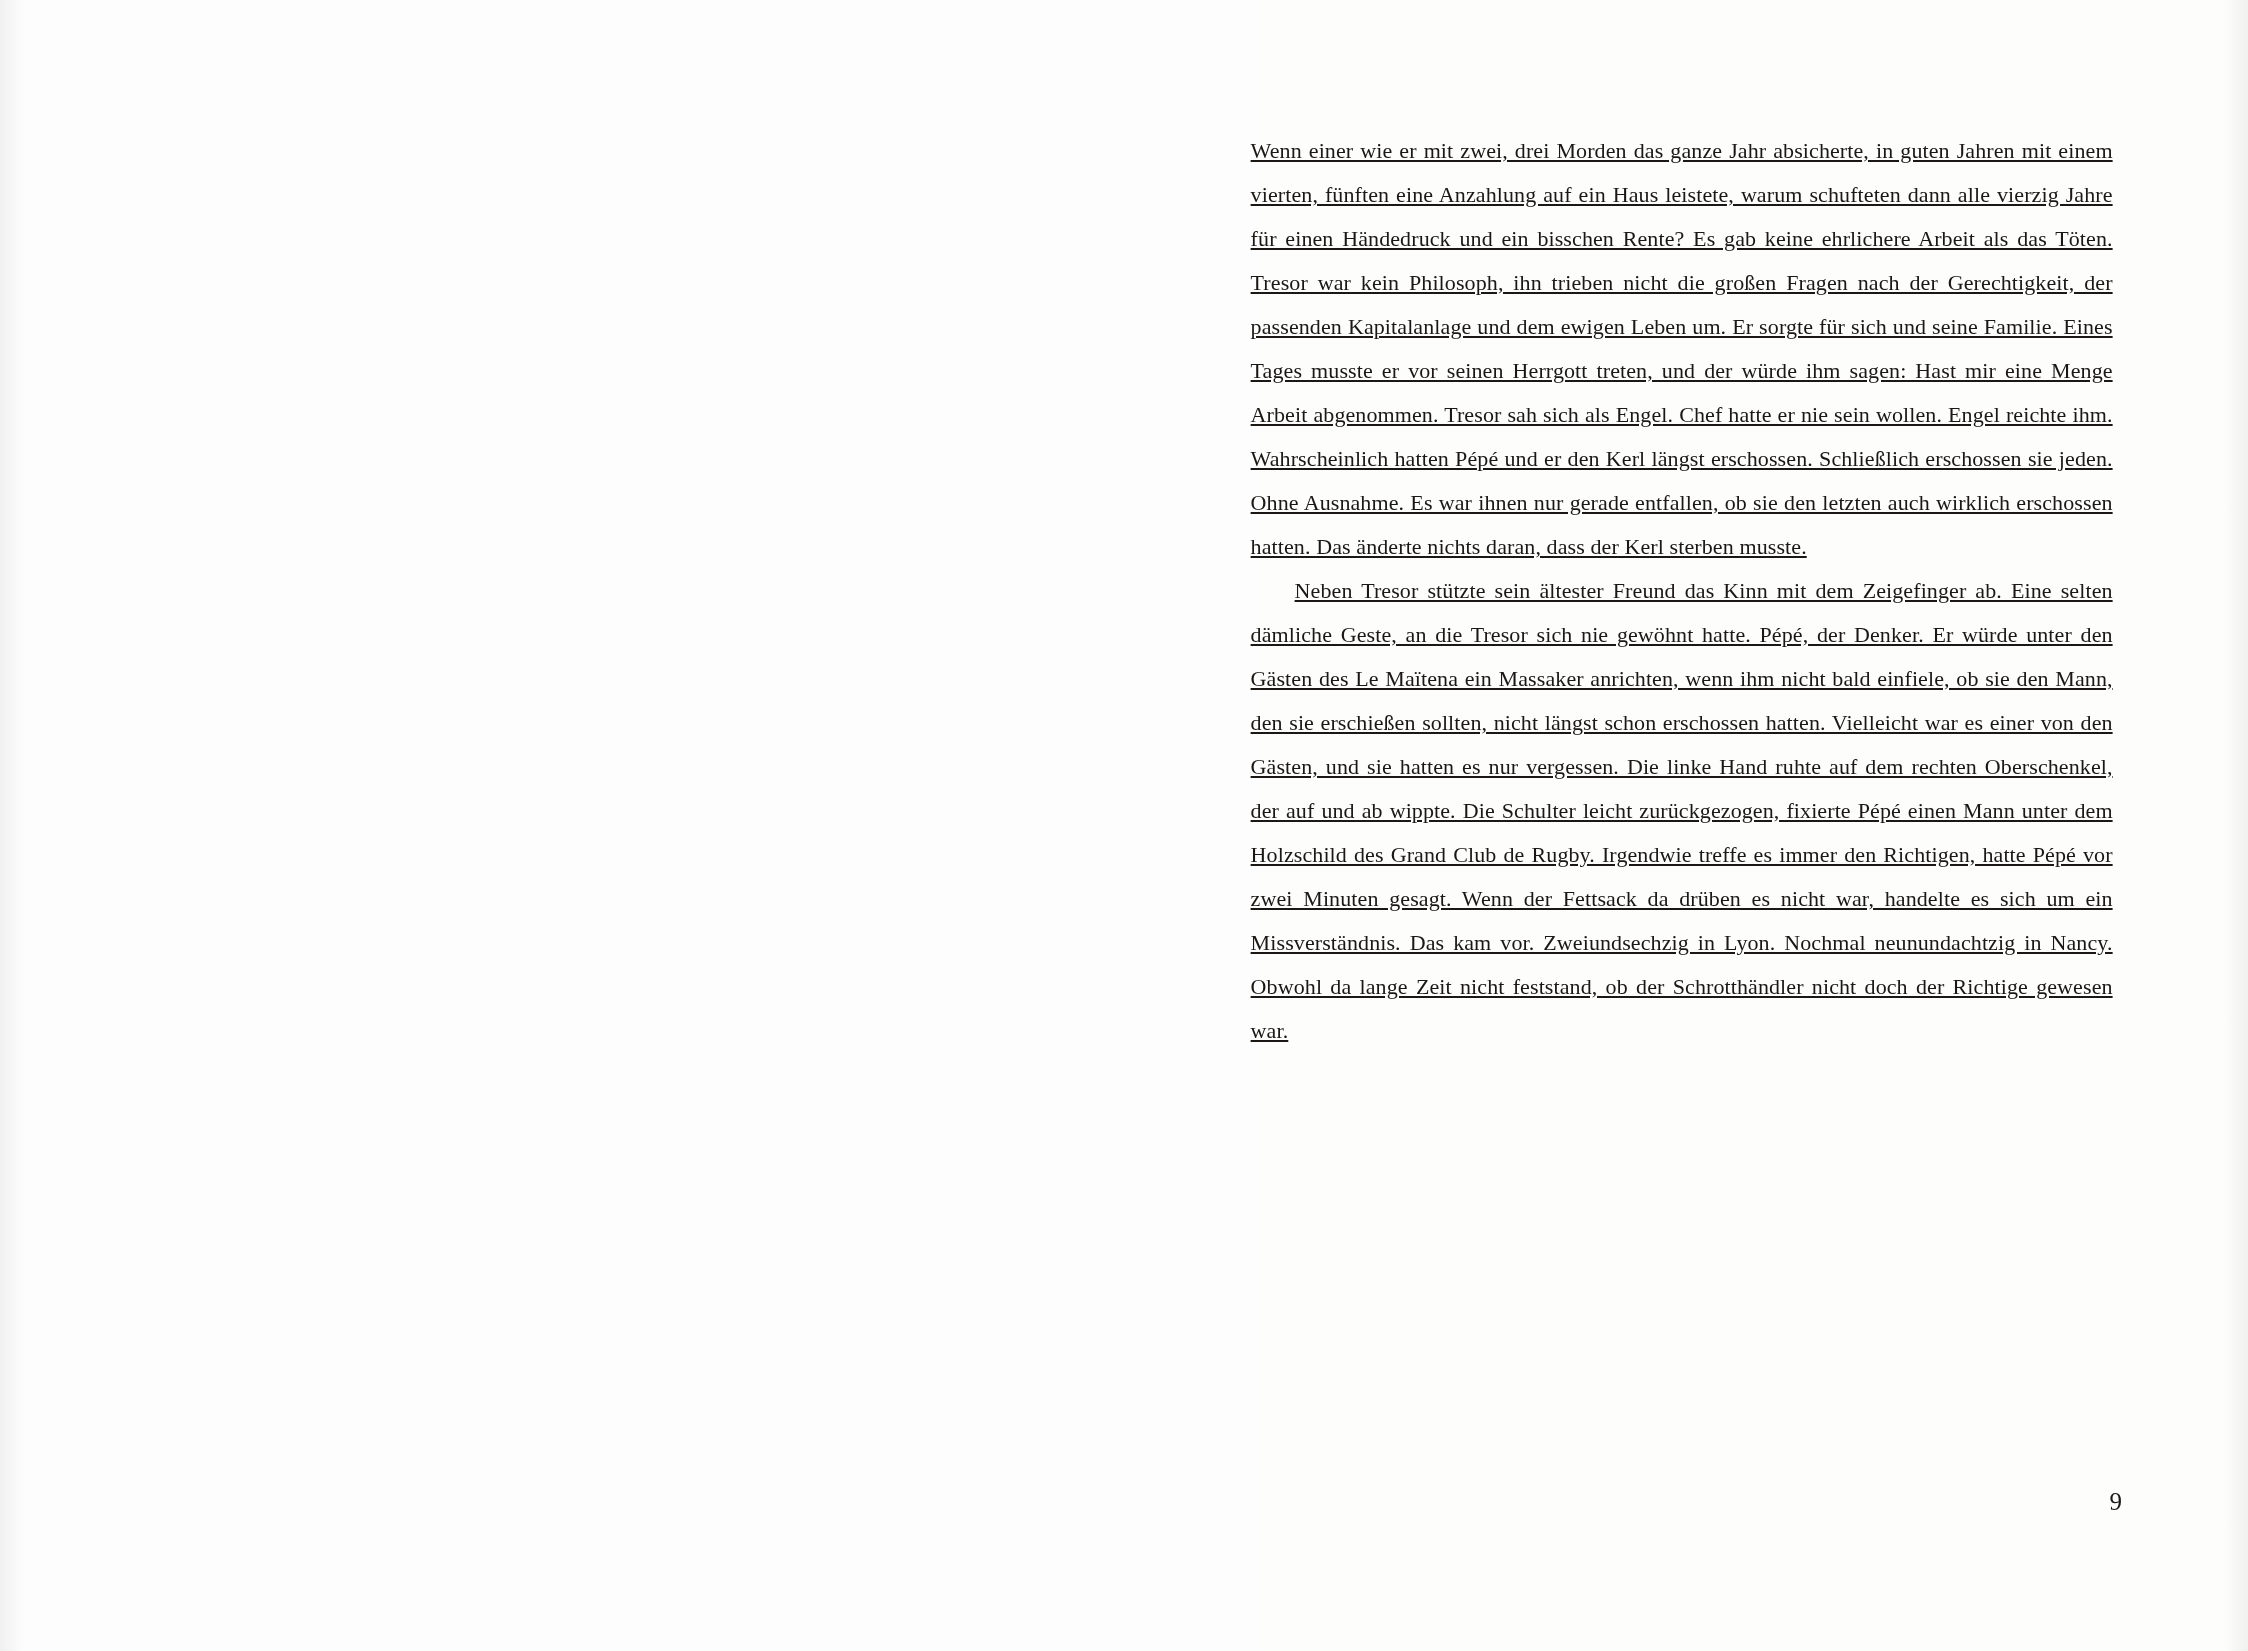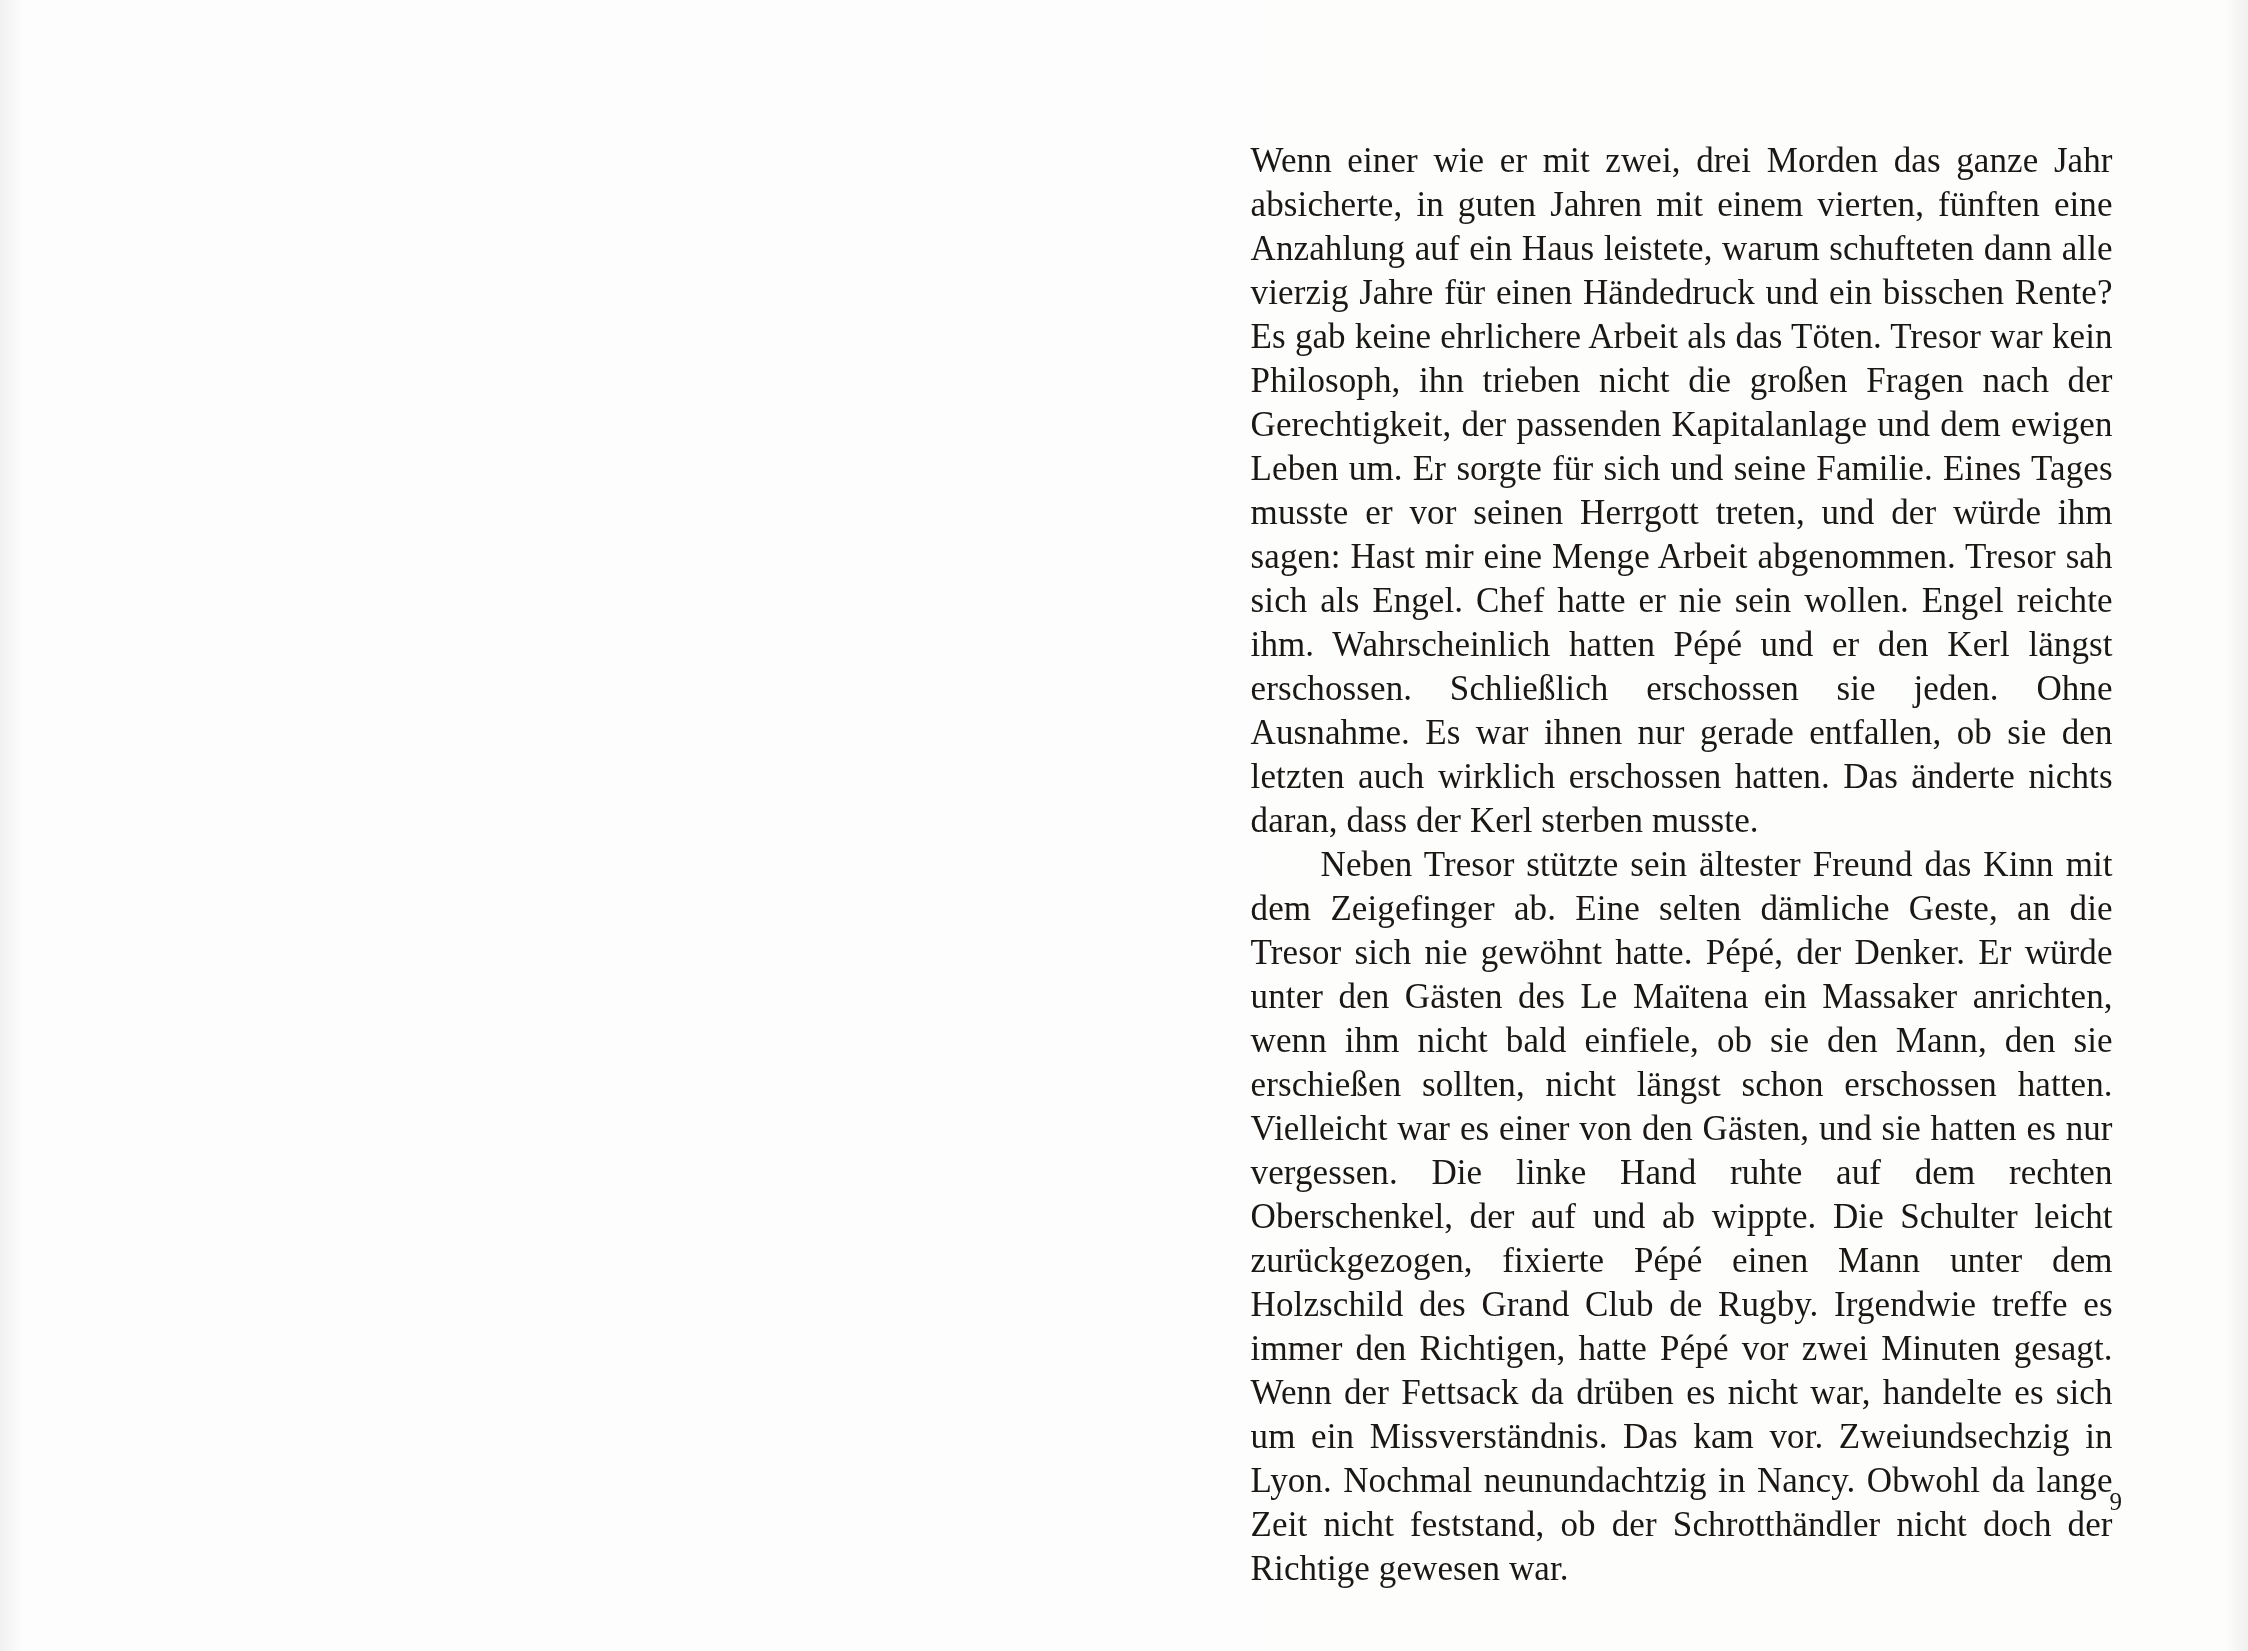--- a/index.html
+++ b/index.html
@@ -37,30 +37,31 @@
     left: 1260px;
     top: 0;
     width: 988px;
     height: 1652px;
     background: #fdfdfc;
   }
 
   .text-block {
     position: absolute;
     left: -9.4px;
-    top: 139px;
+    top: 129px;
     width: 862px;
     color: #1a1714;
-    font-size: 35px;
+    font-size: 22px;
     line-height: 44px;
     text-align: justify;
     text-justify: inter-word;
     -webkit-hyphens: manual;
     hyphens: manual;
     letter-spacing: 0.1px;
+    text-decoration: underline;
   }
 
   .text-block p {
     margin: 0;
   }
   .text-block p + p {
     text-indent: 2.0em;
   }
 
   .folio {

